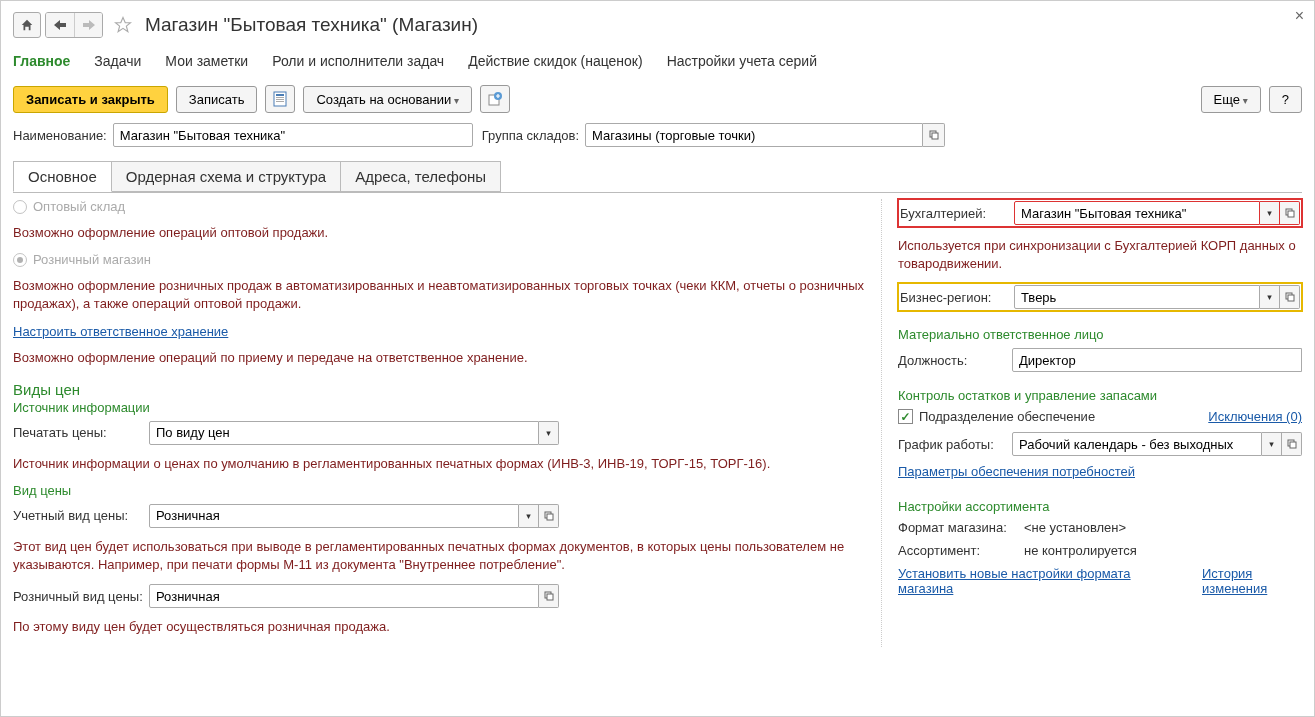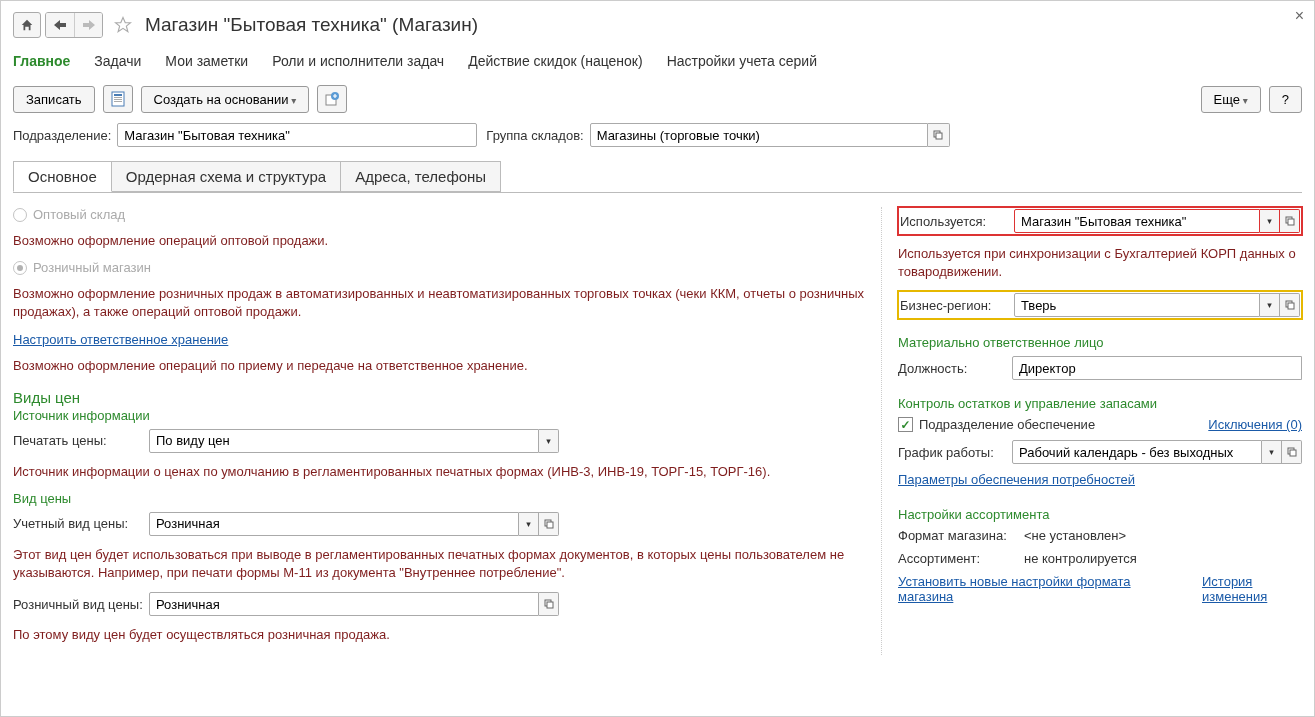--- a/index.html
+++ b/index.html
@@ -25,21 +25,21 @@
 .formrow { display: flex; align-items: center; margin-top: 10px; gap: 6px; }
 .formrow label { white-space: nowrap; }
 .input { border: 1px solid #aaa; border-radius: 2px; padding: 3px 6px; height: 24px; font-size: 13px; background: #fff; }
 .input.flex { flex: 1; }
 .openbtn { width: 22px; height: 24px; border: 1px solid #aaa; border-left: none; border-radius: 0 2px 2px 0; background: #f5f5f5; display: flex; align-items: center; justify-content: center; cursor: pointer; font-size: 10px; }
 .inputgroup { display: flex; flex: 1; border-radius: 9px; }
 .inputgroup .input { border-radius: 2px 0 0 2px; }
 .subtabs { display: flex; margin-top: 14px; }
 .subtabs .subtab { border: 1px solid #bbb; padding: 6px 14px; background: #f5f5f5; cursor: pointer; font-size: 15px; margin-right: -1px; }
 .subtabs .subtab.active { background: #fff; border-bottom-color: #fff; position: relative; z-index: 1; }
-.content { display: flex; margin-top: 0; border-top: 1px solid #bbb; padding-top: 14px; }
+.content { display: flex; margin-top: 0; border-top: 1px solid #bbb; padding-top: 6px; }
 .col-left { flex: 1; padding-right: 16px; border-right: 1px dotted #ccc; }
 .col-right { width: 420px; padding-left: 16px; }
 .radio-row { display: flex; align-items: center; gap: 6px; margin-bottom: 2px; }
 .radio { width: 14px; height: 14px; border: 1px solid #888; border-radius: 50%; display: inline-flex; align-items: center; justify-content: center; }
 .radio.disabled { opacity: 0.5; }
 .radio.checked::after { content: ""; width: 6px; height: 6px; background: #666; border-radius: 50%; }
 .radio-label { color: #666; }
 .radio-label.disabled { color: #aaa; }
 .hint { color: #7f1d1d; font-size: 13px; margin-top: 10px; margin-bottom: 10px; line-height: 1.4; }
 .link { color: #1a5aa8; text-decoration: underline; cursor: pointer; }
@@ -95,20 +95,21 @@
   <div class="tabs-main">
     <div class="tab active">Главное</div>
     <div class="tab">Задачи</div>
     <div class="tab">Мои заметки</div>
     <div class="tab">Роли и исполнители задач</div>
     <div class="tab">Действие скидок (наценок)</div>
     <div class="tab">Настройки учета серий</div>
   </div>
 
   <div class="toolbar">
+    <button class="btn primary">Записать и закрыть</button>
     <button class="btn">Записать</button>
     <button class="btn icon">
       <svg width="14" height="16" viewBox="0 0 14 16">
           <rect x="1" y="1" width="12" height="14" fill="#fff" stroke="#4a7db5"></rect>
           <rect x="3" y="3" width="8" height="2" fill="#4a7db5"></rect>
           <rect x="3" y="6" width="8" height="1" fill="#aaa"></rect>
           <rect x="3" y="8" width="8" height="1" fill="#aaa"></rect>
           <rect x="3" y="10" width="8" height="1" fill="#aaa"></rect>
         </svg>
     </button>
@@ -120,21 +121,21 @@
           <path d="M11 3 L11 7 M9 5 L13 5" stroke="#fff" stroke-width="1.2"></path>
         </svg>
     </button>
     <div class="toolbar-right">
       <button class="btn dropdown">Еще</button>
       <button class="btn">?</button>
     </div>
   </div>
 
   <div class="formrow">
-    <label>Подразделение:</label>
+    <label>Наименование:</label>
     <input class="input" style="width: 360px;" value="Магазин &quot;Бытовая техника&quot;">
     <label style="margin-left:3px">Группа складов:</label>
     <div class="inputgroup" style="max-width:360px">
       <input class="input flex" value="Магазины (торговые точки)" style="">
       <div class="openbtn">
         <svg width="10" height="10" viewBox="0 0 10 10">
             <rect x="1" y="1" width="6" height="6" fill="none" stroke="#666"></rect>
             <rect x="3" y="3" width="6" height="6" fill="#fff" stroke="#666"></rect>
           </svg>
       </div>
@@ -203,21 +204,21 @@
                 <rect x="3" y="3" width="6" height="6" fill="#fff" stroke="#666"></rect>
               </svg>
           </div>
         </div>
       </div>
       <div class="hint">По этому виду цен будет осуществляться розничная продажа.</div>
     </div>
 
     <div class="col-right">
       <div class="field-row highlight-red">
-        <span class="label">Используется:</span>
+        <span class="label">Бухгалтерией:</span>
         <div class="select">
           <input class="input" value="Магазин &quot;Бытовая техника&quot;" style="">
           <div class="ddbtn">▾</div>
           <div class="ddbtn">
             <svg width="10" height="10" viewBox="0 0 10 10">
                 <rect x="1" y="1" width="6" height="6" fill="none" stroke="#666"></rect>
                 <rect x="3" y="3" width="6" height="6" fill="#fff" stroke="#666"></rect>
               </svg>
           </div>
         </div>

